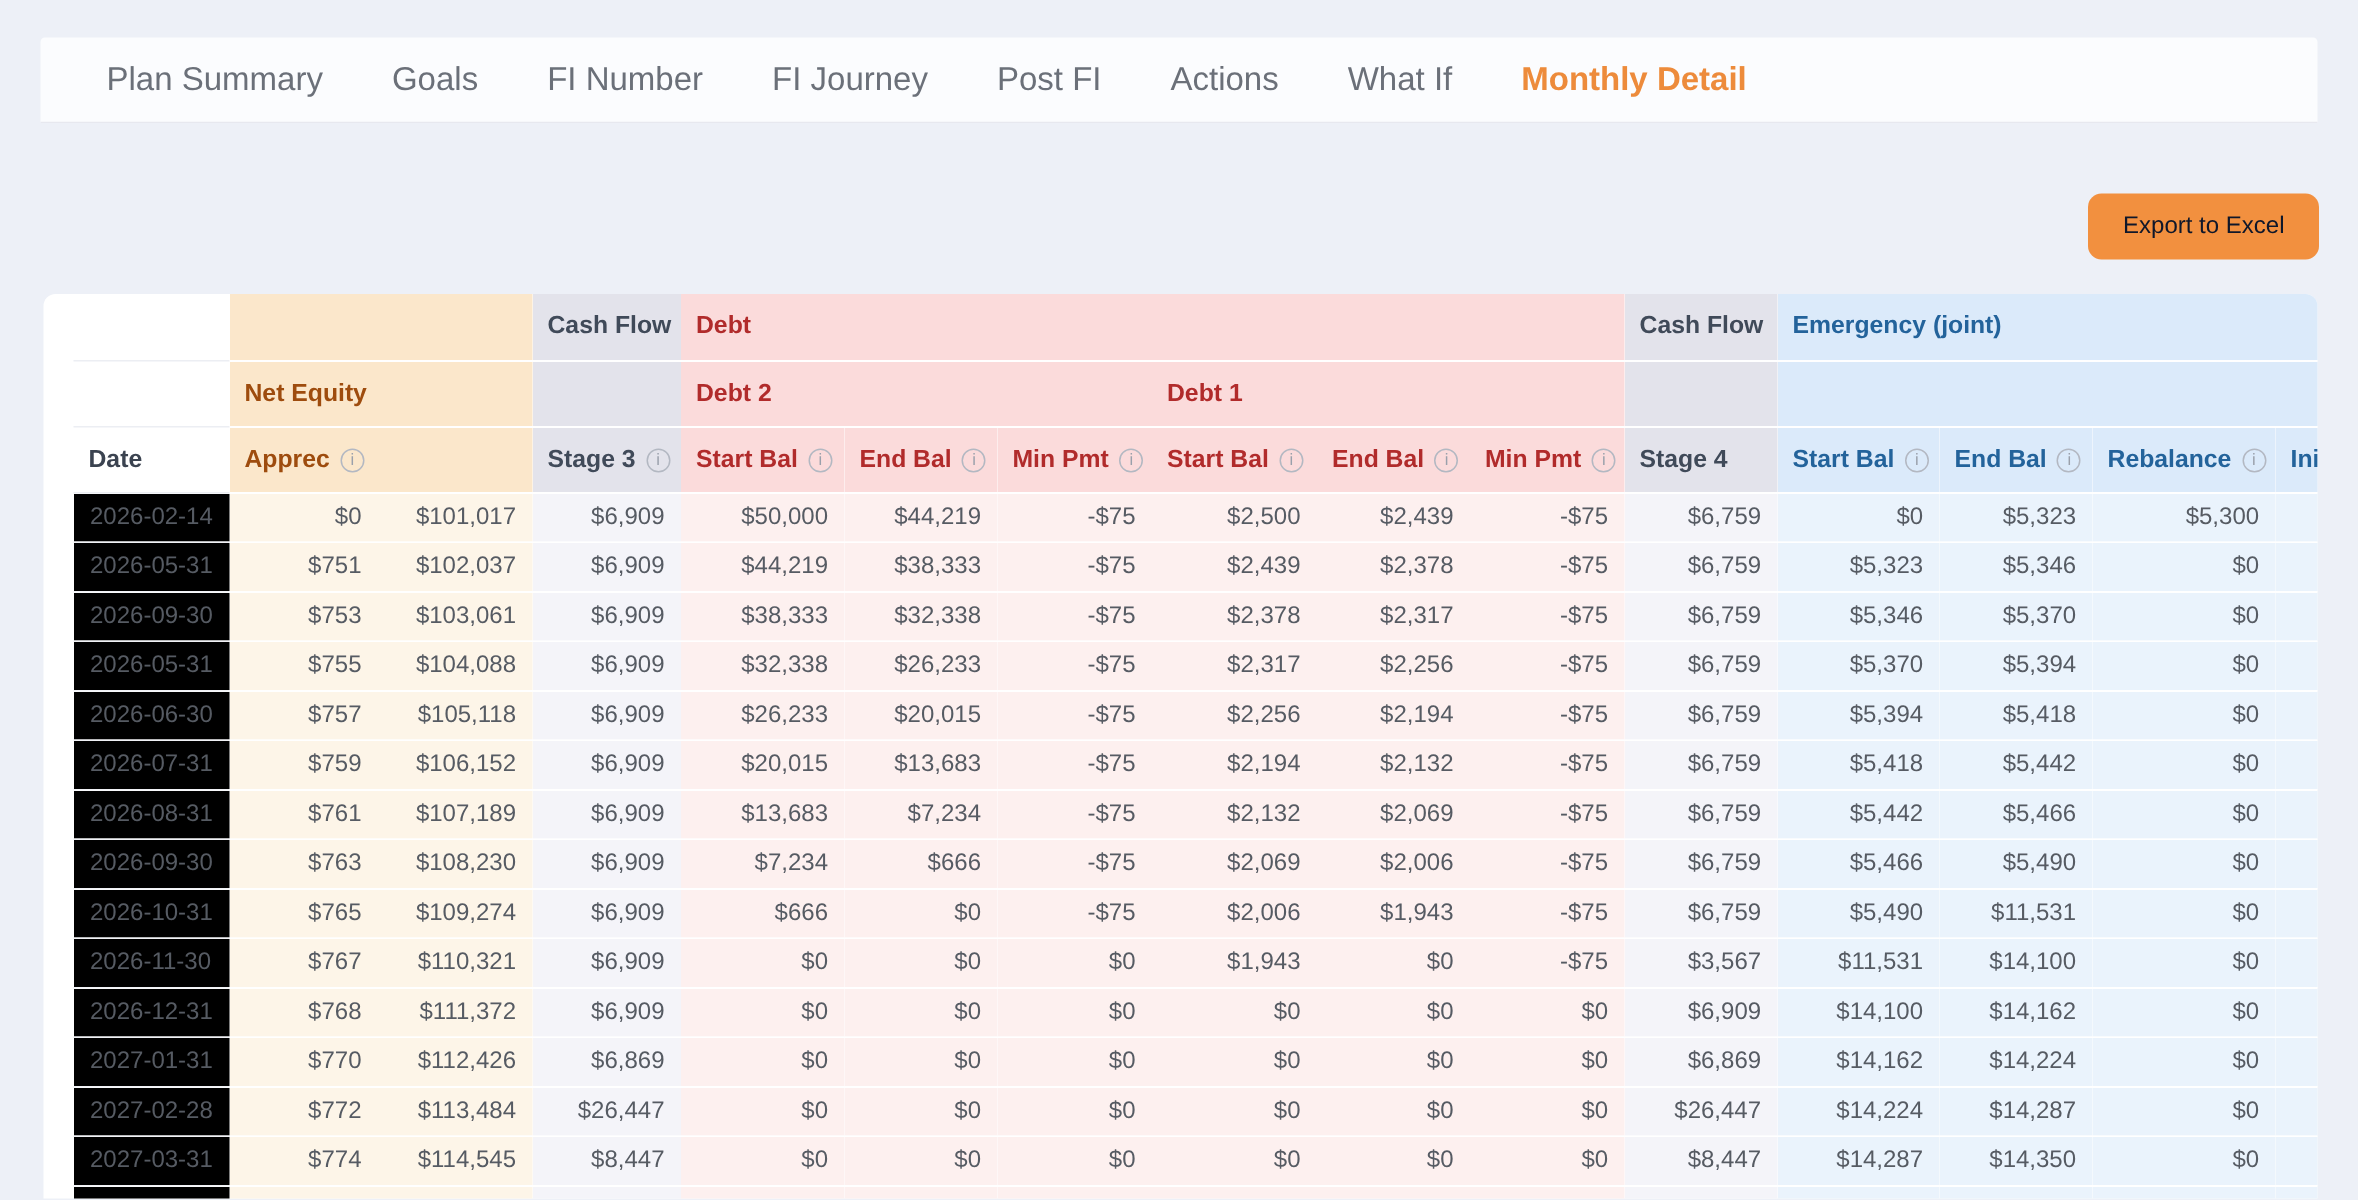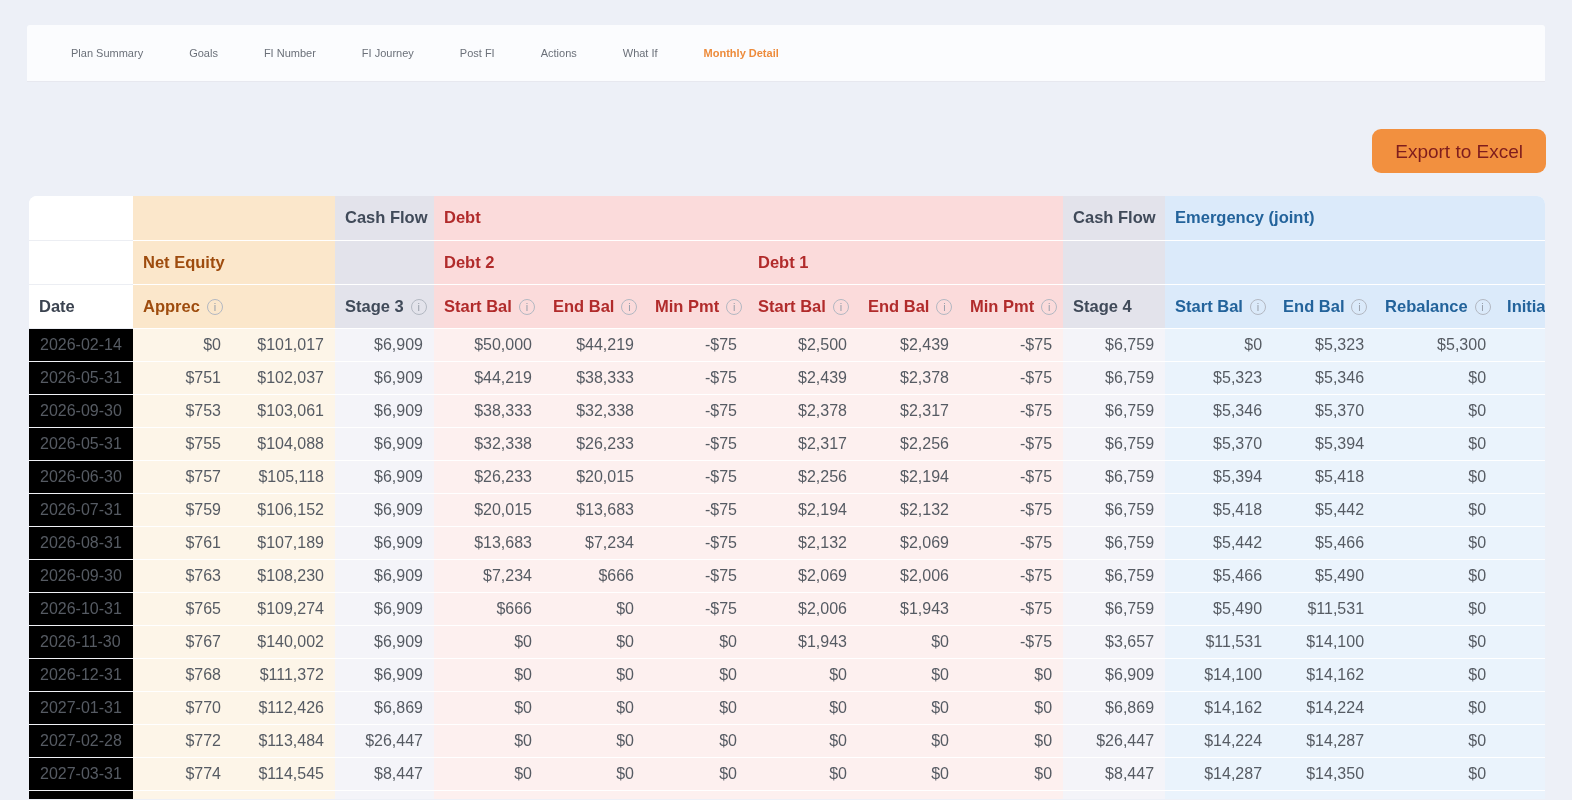--- a/index.html
+++ b/index.html
@@ -16,52 +16,53 @@
     margin:25px 27px 0 27px;
     height:57px;
     background:#fbfcfe;
     border-bottom:1px solid #e7e8ef;
     border-radius:3px 3px 0 0;
     display:flex; align-items:center;
     padding:0 21px;
   }
   .tab {
     padding:0 23px;
-    font-size:11px;
+    font-size:22px;
     color:#6b7079;
     cursor:pointer;
     white-space:nowrap;
   }
   .tab.active { color:#ed8b3b; font-weight:bold; }
 
   
   .toolbar-row {
     margin:47px 26px 0 27px;
     display:flex; justify-content:flex-end;
   }
   .export-btn {
     background:#f2903f;
-    color:#7f1d1d;
+    color:#0f172a;
     font-family:"Liberation Sans", sans-serif;
-    font-size:19px;
+    font-size:16px;
     border:none;
     border-radius:9px;
     padding:12px 23px;
     height:44px;
     cursor:pointer;
   }
 
   
   .table-wrap {
     margin:23px 0 0 29px;
     width:1516px;
     height:603px;
     overflow:hidden;
     border-radius:8px 8px 0 0;
     background:#ffffff;
+    padding-left:20px;
   }
   table {
     border-collapse:collapse;
     table-layout:fixed;
     width:1588px;
     font-size:16px;
   }
   thead th {
     height:44px;
     font-weight:bold;
@@ -337,29 +338,29 @@
           <td class="b-pink">-$75</td>
           <td class="b-gray">$6,759</td>
           <td class="b-blue">$5,490</td>
           <td class="b-blue">$11,531</td>
           <td class="b-blue">$0</td>
           <td class="b-blue"></td>
         </tr>
         <tr>
           <td class="c-date b-white">2026-11-30</td>
           <td class="b-cream">$767</td>
-          <td class="b-cream">$140,002</td>
+          <td class="b-cream">$110,321</td>
           <td class="b-gray">$6,909</td>
           <td class="b-pink">$0</td>
           <td class="b-pink">$0</td>
           <td class="b-pink">$0</td>
           <td class="b-pink">$1,943</td>
           <td class="b-pink">$0</td>
           <td class="b-pink">-$75</td>
-          <td class="b-gray">$3,657</td>
+          <td class="b-gray">$3,567</td>
           <td class="b-blue">$11,531</td>
           <td class="b-blue">$14,100</td>
           <td class="b-blue">$0</td>
           <td class="b-blue"></td>
         </tr>
         <tr>
           <td class="c-date b-white">2026-12-31</td>
           <td class="b-cream">$768</td>
           <td class="b-cream">$111,372</td>
           <td class="b-gray">$6,909</td>

